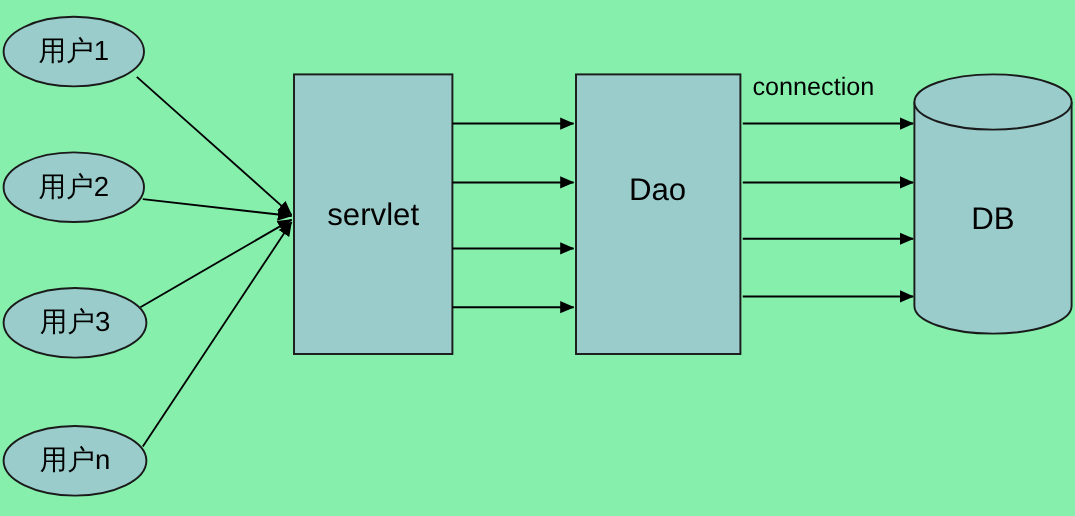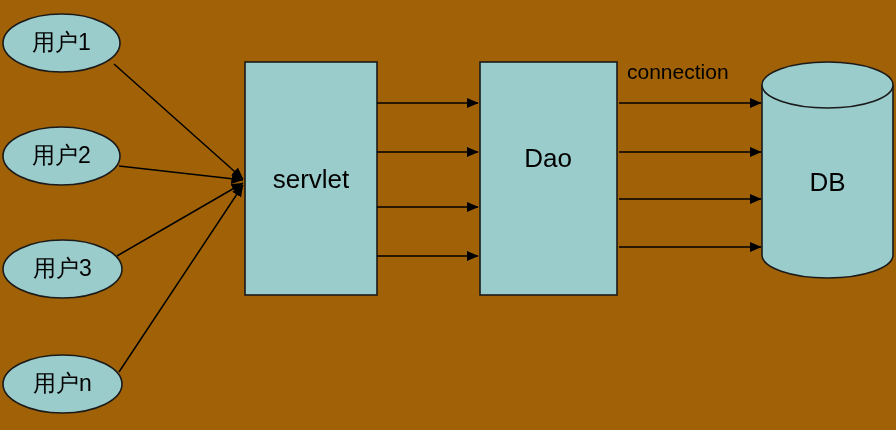--- a/index.html
+++ b/index.html
@@ -11,21 +11,21 @@
   body {
     width: 896px;
     height: 430px;
     overflow: hidden;
     font-family: "Liberation Sans", sans-serif;
   }
   #diagram-root {
     position: relative;
     width: 896px;
     height: 430px;
-    background: #a16207;
+    background: #86efac;
   }
   svg#diagram-canvas {
     display: block;
     width: 896px;
     height: 430px;
   }
   .node-shape {
     fill: #9bcccc;
     stroke: #1a1a1a;
     stroke-width: 1.6;

